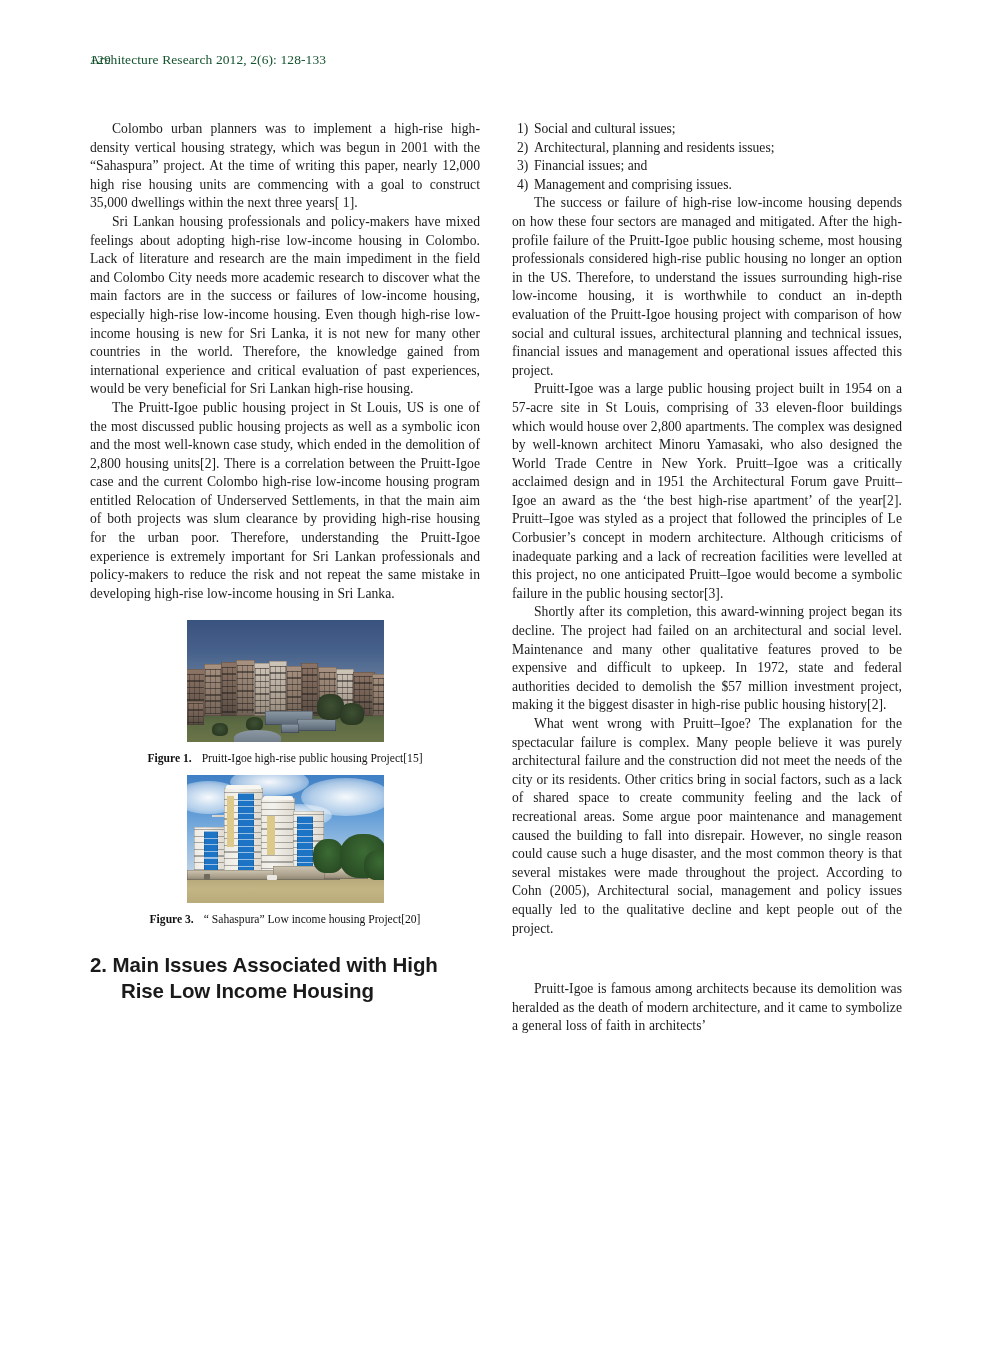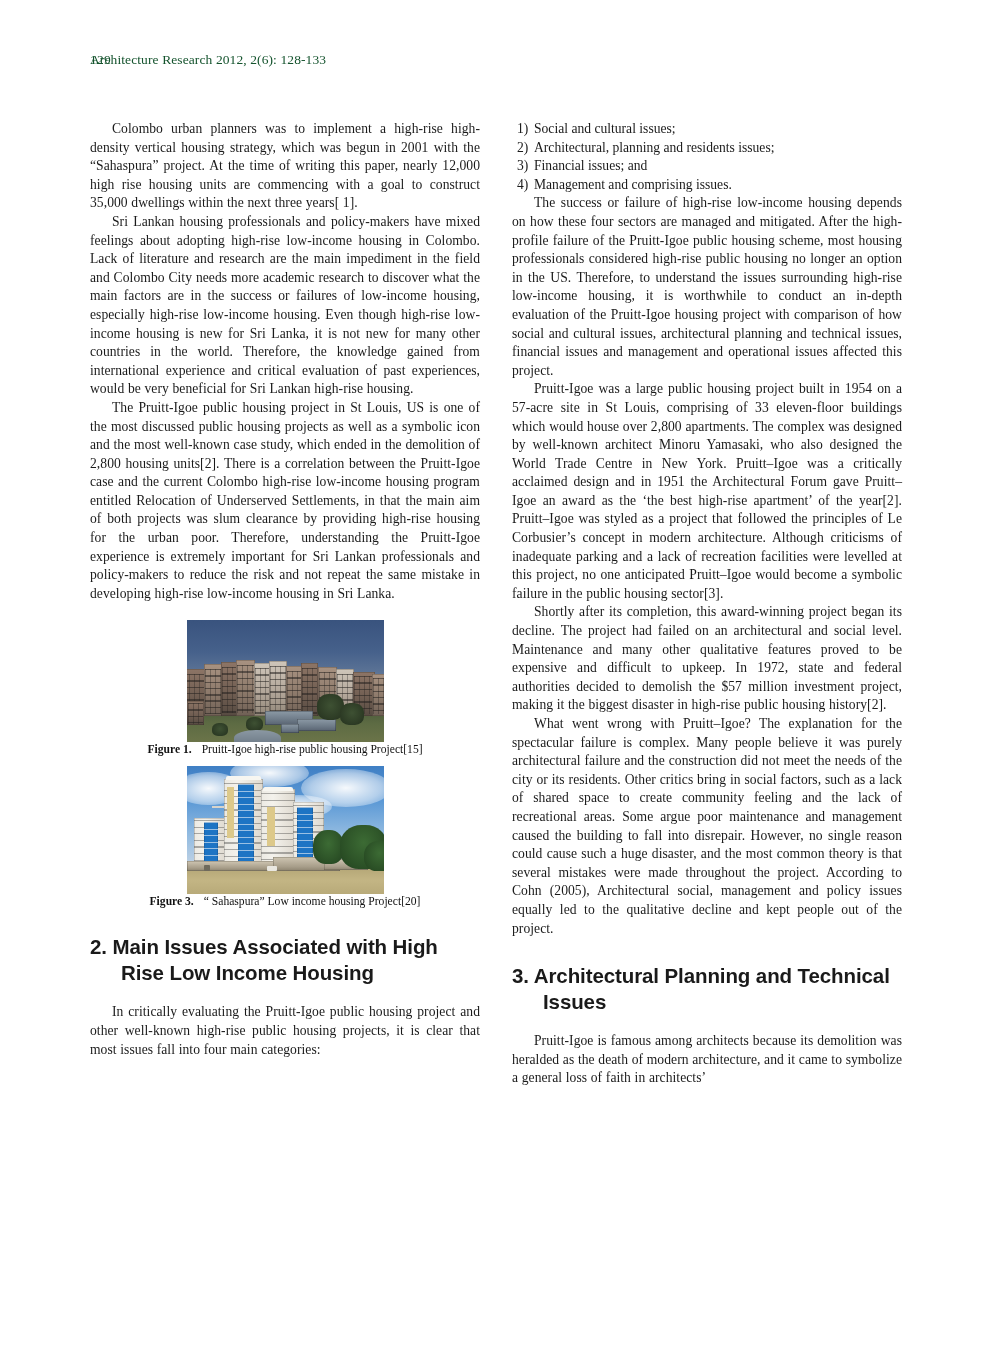--- a/index.html
+++ b/index.html
@@ -128,20 +128,21 @@
   }
   .fig-shot {
     position: relative;
     overflow: hidden;
     background: #cfd3d8;
   }
   figcaption.fig-cap {
     font-size: 11.6px;
     line-height: 15px;
     text-align: center;
+    margin-top: 9px;
     color: #111;
     white-space: nowrap;
   }
   figcaption.fig-cap .fig-label {
     font-weight: bold;
     margin-right: 10px;
   }
 
   
   #fig1-shot { width: 197px; height: 122px; }
@@ -370,21 +371,20 @@
       <h2 class="section">
         <span class="hang">
           <span>2.</span>
           <span>Main Issues Associated with High</span>
           <span class="cont">Rise Low Income Housing</span>
         </span>
       </h2>
 
       <div class="spacer-md"></div>
 
-      <p class="body">In critically evaluating the Pruitt-Igoe public housing project and other well-known high-rise public housing projects, it is clear that most issues fall into four main categories:</p>
     </div>
 
     <div class="col">
 
       <ol class="issue-list">
         <li>
           <span class="marker">1)</span><span>Social and cultural issues;</span>
         </li>
         <li>
           <span class="marker">2)</span><span>Architectural, planning and residents issues;</span>
@@ -397,27 +397,20 @@
         </li>
       </ol>
 
       <p class="body">The success or failure of high-rise low-income housing depends on how these four sectors are managed and mitigated. After the high-profile failure of the Pruitt-Igoe public housing scheme, most housing professionals considered high-rise public housing no longer an option in the US. Therefore, to understand the issues surrounding high-rise low-income housing, it is worthwhile to conduct an in-depth evaluation of the Pruitt-Igoe housing project with comparison of how social and cultural issues, architectural planning and technical issues, financial issues and management and operational issues affected this project.</p>
       <p class="body">Pruitt-Igoe was a large public housing project built in 1954 on a 57-acre site in St Louis, comprising of 33 eleven-floor buildings which would house over 2,800 apartments. The complex was designed by well-known architect Minoru Yamasaki, who also designed the World Trade Centre in New York. Pruitt–Igoe was a critically acclaimed design and in 1951 the Architectural Forum gave Pruitt–Igoe an award as the ‘the best high-rise apartment’ of the year[2]. Pruitt–Igoe was styled as a project that followed the principles of Le Corbusier’s concept in modern architecture. Although criticisms of inadequate parking and a lack of recreation facilities were levelled at this project, no one anticipated Pruitt–Igoe would become a symbolic failure in the public housing sector[3].</p>
       <p class="body">Shortly after its completion, this award-winning project began its decline. The project had failed on an architectural and social level. Maintenance and many other qualitative features proved to be expensive and difficult to upkeep. In 1972, state and federal authorities decided to demolish the $57 million investment project, making it the biggest disaster in high-rise public housing history[2].</p>
       <p class="body">What went wrong with Pruitt–Igoe? The explanation for the spectacular failure is complex. Many people believe it was purely architectural failure and the construction did not meet the needs of the city or its residents. Other critics bring in social factors, such as a lack of shared space to create community feeling and the lack of recreational areas. Some argue poor maintenance and management caused the building to fall into disrepair. However, no single reason could cause such a huge disaster, and the most common theory is that several mistakes were made throughout the project. According to Cohn (2005), Architectural social, management and policy issues equally led to the qualitative decline and kept people out of the project.</p>
 
       <div class="spacer-lg"></div>
 
-      <h2 class="section">
-        <span class="hang">
-          <span>3.</span>
-          <span>Architectural Planning and Technical</span>
-          <span class="cont">Issues</span>
-        </span>
-      </h2>
 
       <div class="spacer-md"></div>
 
       <p class="body">Pruitt-Igoe is famous among architects because its demolition was heralded as the death of modern architecture, and it came to symbolize a general loss of faith in architects’</p>
     </div>
 
   </div>
 </div>
 
 </body></html>

